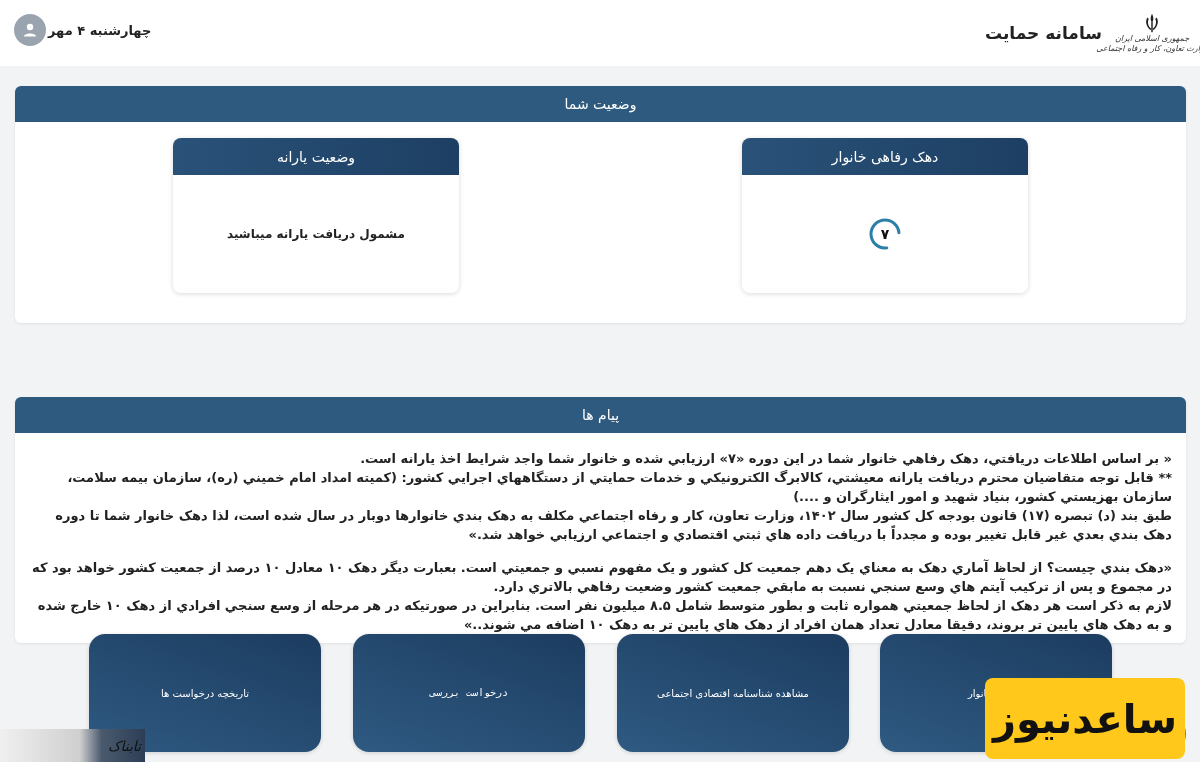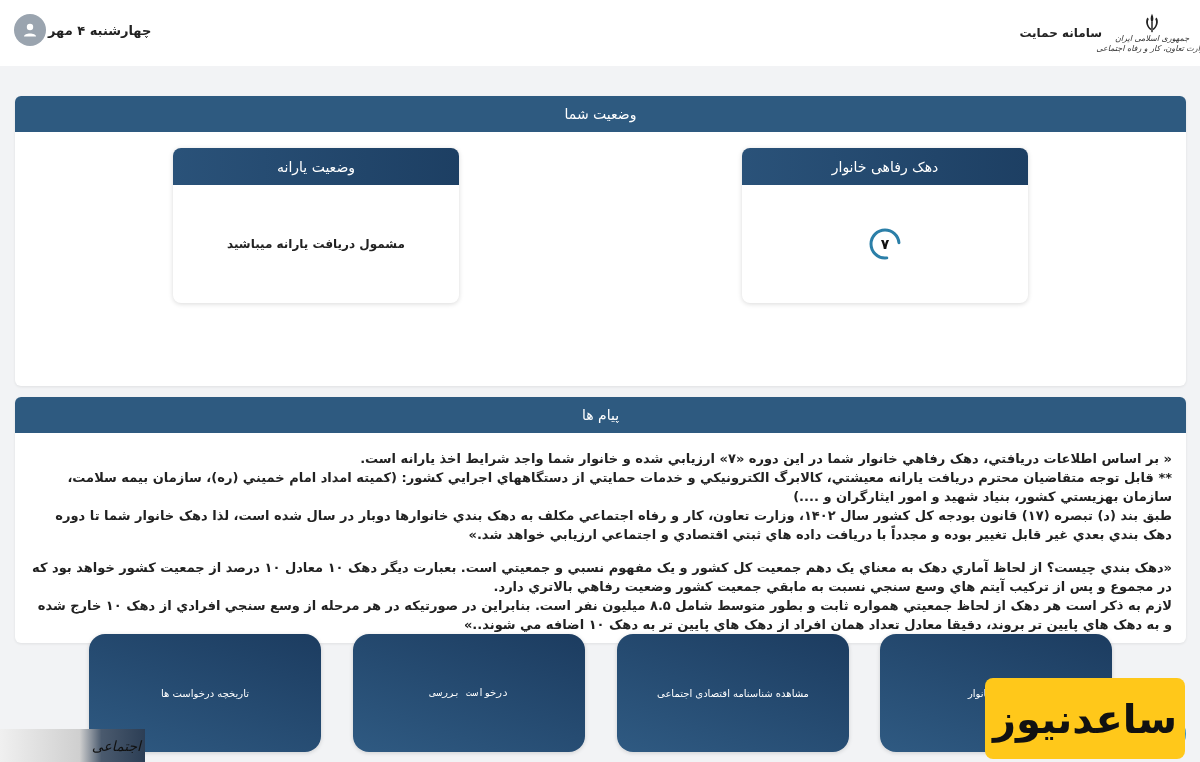--- a/index.html
+++ b/index.html
@@ -19,42 +19,42 @@
     position: absolute; right: 12px; top: 8px; height: 50px;
     display: flex; align-items: center; gap: 14px;
   }
   .emblem-wrap { display: flex; flex-direction: column; align-items: center; width: 72px; }
   .emblem { width: 22px; height: 22px; }
   .ministry {
     font-family: "DejaVu Serif", "Liberation Serif", serif;
     font-size: 8px; line-height: 10px; color: #333; text-align: center; font-style: italic;
     white-space: nowrap;
   }
-  .app-title { font-size: 12px; font-weight: bold; color: #222; }
+  .app-title { font-size: 17px; font-weight: bold; color: #222; }
   .user-area {
     position: absolute; left: 14px; top: 14px;
     display: flex; align-items: center; gap: 2px; direction: ltr;
   }
   .avatar {
     width: 32px; height: 32px; border-radius: 50%; background: #9aa4af;
     display: flex; align-items: center; justify-content: center;
   }
   .date-text { font-size: 13px; font-weight: bold; color: #222; direction: rtl; }
 
   .panel {
     position: absolute; left: 15px; width: 1171px; background: #fff;
     border-radius: 6px; box-shadow: 0 1px 3px rgba(0,0,0,0.08);
     overflow: hidden;
   }
   .panel-header {
     height: 36px; background: #2e5a80; color: #fff;
     display: flex; align-items: center; justify-content: center;
     font-size: 14px; direction: rtl;
   }
-  .status-panel { top: 96px; height: 290px; }
+  .status-panel { top: 86px; height: 237px; }
   .messages-panel { top: 357px; height: 246px; margin-top: 40px; }
 
   .card {
     position: absolute; top: 52px; width: 286px; height: 155px;
     background: #fff; border-radius: 8px; overflow: hidden;
     box-shadow: 0 1px 5px rgba(0,0,0,0.15);
   }
   .card-header {
     height: 37px;
     background: linear-gradient(90deg, #2a5279 0%, #1d3f63 100%);
@@ -176,13 +176,13 @@
   </div>
 </div>
 
 <div class="action-btn btn-family">اعضای خانوار</div>
 <div class="action-btn btn-profile">مشاهده شناسنامه اقتصادی اجتماعی</div>
 <div class="action-btn btn-review">درخواست بررسی</div>
 <div class="action-btn btn-history">تاریخچه درخواست ها</div>
 
 <div class="chat-fab"></div>
 <div class="watermark-yellow">ساعدنیوز</div>
-<div class="watermark-tab">اجتماعی</div>
+<div class="watermark-tab">تابناک</div>
 
 </body></html>

